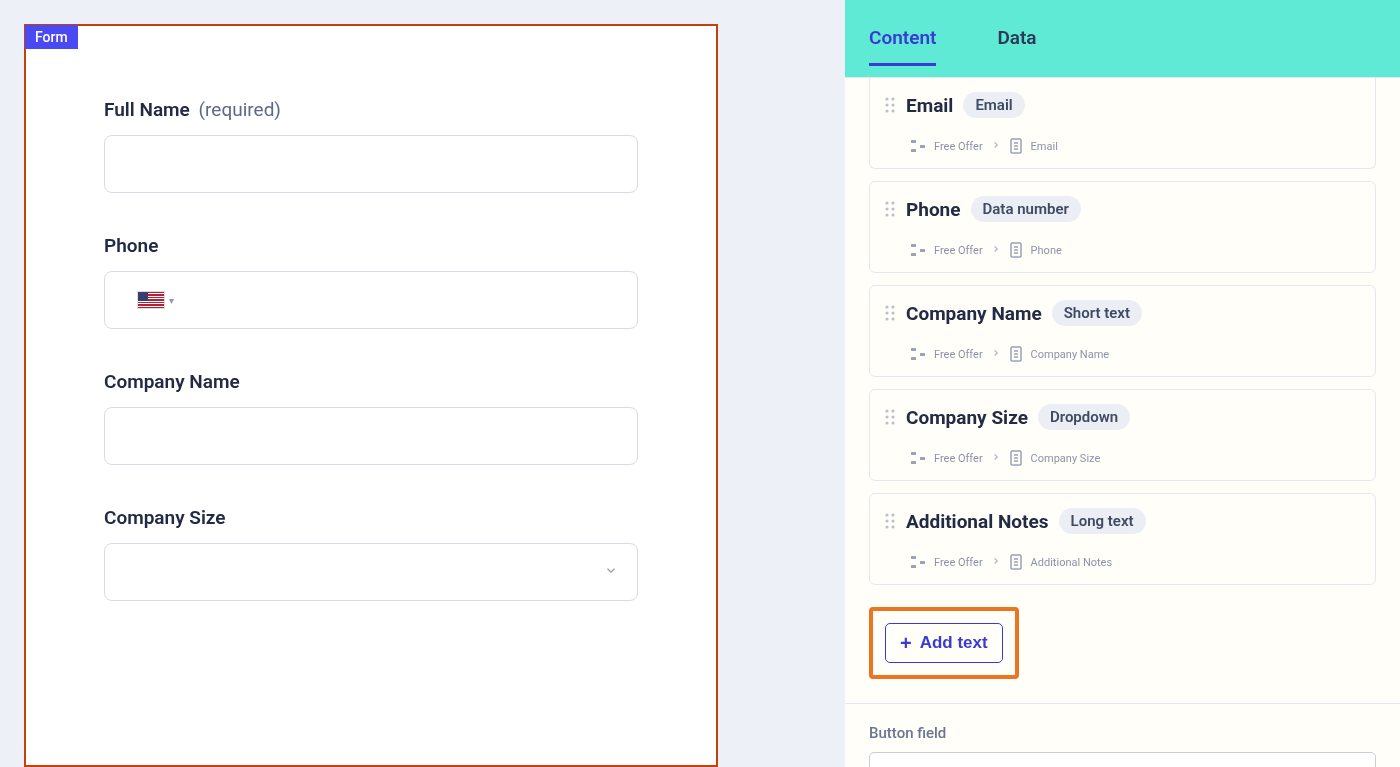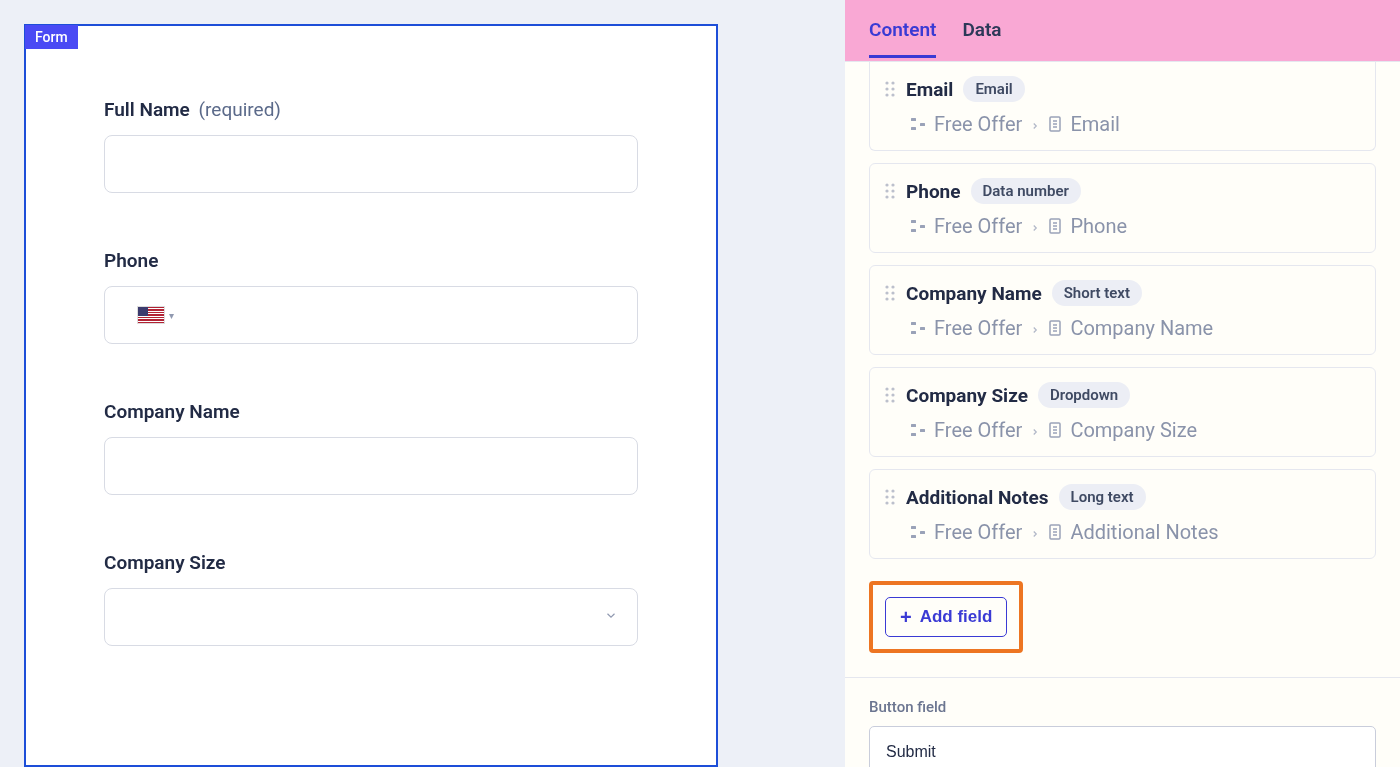--- a/index.html
+++ b/index.html
@@ -12,21 +12,21 @@
       overflow: hidden;
     }
 
     
     .left-panel {
       flex: 0 0 718px;
       position: relative;
       padding: 24px 0 0 24px;
     }
     .form-container {
-      border: 2px solid #1d4ed8;
+      border: 2px solid #c2410c;
       background: #fff;
       position: relative;
       height: 100%;
       padding: 28px;
     }
     .form-tag {
       position: absolute;
       top: -1px;
       left: -1px;
       background: #4a4af4;
@@ -35,21 +35,21 @@
       padding: 4px 10px;
       font-weight: 500;
     }
     .form-inner {
       background: #fff;
       border-radius: 6px;
       padding: 44px 50px;
       height: 100%;
     }
     .form-group {
-      margin-bottom: 56px;
+      margin-bottom: 41px;
     }
     .form-label {
       display: block;
       font-size: 19px;
       font-weight: 600;
       color: #222b45;
       margin-bottom: 14px;
     }
     .form-label .required {
       color: #5b6a8a;
@@ -130,24 +130,24 @@
       flex-direction: column;
       margin-left: auto;
       width: 555px;
       flex: 0 0 555px;
     }
     .spacer {
       flex: 1;
     }
     .tabs {
       display: flex;
-      gap: 26px;
-      padding: 4px 24px;
+      gap: 61px;
+      padding: 12px 24px;
       border-bottom: 1px solid #e5e7ef;
-      background: #f9a8d4;
+      background: #5eead4;
     }
     .tab {
       padding: 14px 0 16px;
       font-size: 19px;
       font-weight: 600;
       color: #2d3958;
       cursor: pointer;
       position: relative;
       display: flex;
       align-items: center;
@@ -212,27 +212,27 @@
     }
     .field-type-badge {
       background: #eceef5;
       color: #3f4a63;
       font-size: 15px;
       font-weight: 600;
       padding: 4px 12px;
       border-radius: 14px;
     }
     .field-path {
-      margin-top: 10px;
+      margin-top: 20px;
       margin-left: 26px;
       display: flex;
       align-items: center;
       gap: 8px;
       color: #8a93aa;
-      font-size: 20px;
+      font-size: 11px;
     }
     .path-icon {
       display: inline-flex;
       color: #9aa2b8;
     }
     .path-sep {
       color: #b2b8c8;
     }
 
     .add-field-highlight {
@@ -537,21 +537,21 @@
               <line x1="5" y1="11" x2="9" y2="11"></line>
             </svg>
           </span>
         <span>Additional Notes</span>
       </div>
     </div>
 
     <div class="add-field-highlight">
       <button class="add-field-btn">
         <span class="plus">+</span>
-        <span>Add field</span>
+        <span>Add text</span>
       </button>
     </div>
 
     <div class="section-divider">
       <div class="section-label">Button field</div>
       <input class="button-text-input" type="text" value="Submit" style="">
     </div>
 
   </div>
 </div>

